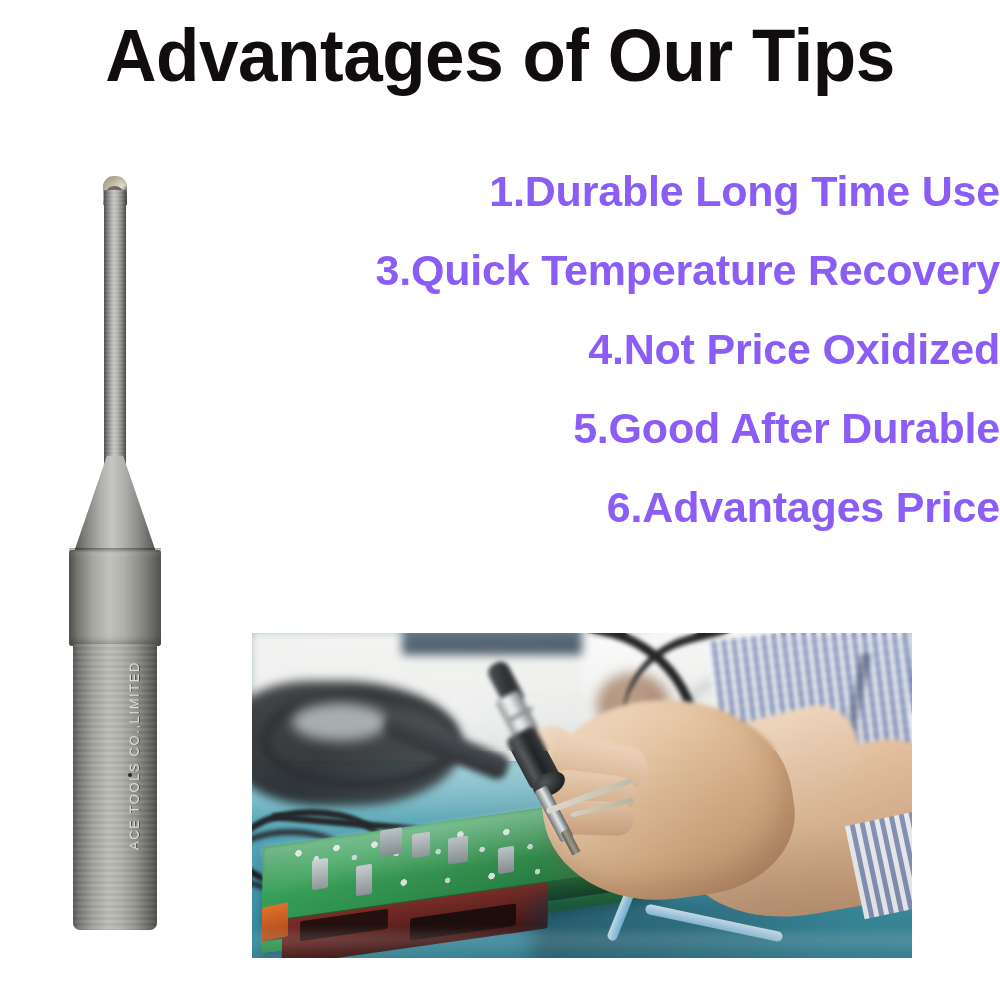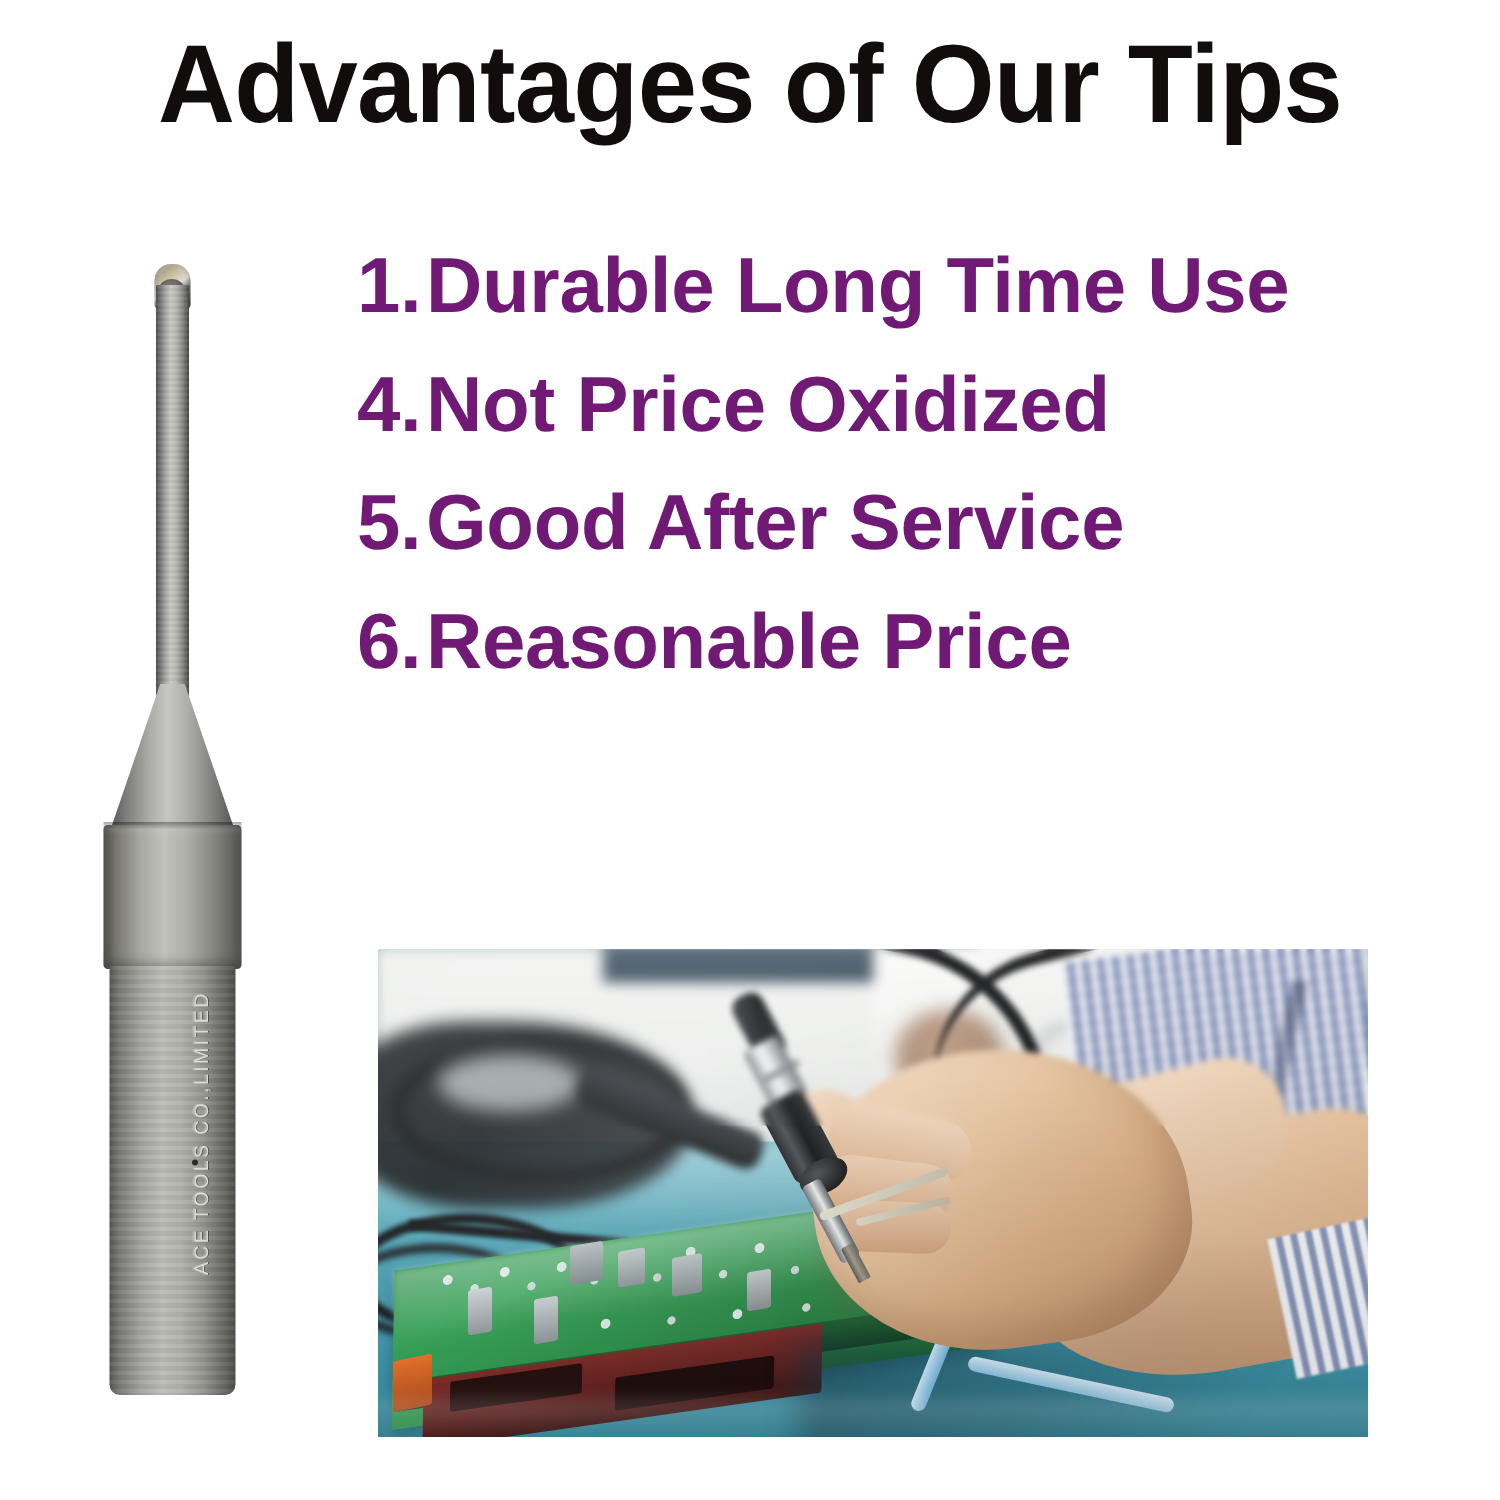--- a/index.html
+++ b/index.html
@@ -29,25 +29,26 @@
 
   
   .adv-list{
     position:absolute;left:238px;top:152px;width:762px;
     margin:0;padding:0;list-style:none;
   }
   .adv-item{
     display:block;
     font-family:"Liberation Sans","DejaVu Sans",sans-serif;
     font-weight:bold;
-    font-size:52px;
+    font-size:43px;
     line-height:79px;
-    color:#701a75;
+    color:#8b5cf6;
     white-space:nowrap;
     letter-spacing:-0.2px;
+    text-align:right;
   }
   .adv-num{display:inline-block;min-width:46px;}
   .adv-text{display:inline;}
 
   
   .tip-fig{position:absolute;left:36px;top:168px;width:160px;height:770px;}
 
   .tip-shaft{
     position:absolute;left:68px;top:22px;width:22px;height:274px;
     background:linear-gradient(to right,
@@ -530,27 +531,30 @@
     <div class="tip-barrel"></div>
     <div class="tip-barrel-speck"></div>
     <div class="tip-engrave">ACE TOOLS CO.,LIMITED</div>
   </div>
 
   <ul class="adv-list">
     <li class="adv-item">
       <span class="adv-num">1.</span><span class="adv-text">Durable Long Time Use</span>
     </li>
     <li class="adv-item">
+      <span class="adv-num">3.</span><span class="adv-text">Quick Temperature Recovery</span>
+    </li>
+    <li class="adv-item">
       <span class="adv-num">4.</span><span class="adv-text">Not Price Oxidized</span>
     </li>
     <li class="adv-item">
-      <span class="adv-num">5.</span><span class="adv-text">Good After Service</span>
+      <span class="adv-num">5.</span><span class="adv-text">Good After Durable</span>
     </li>
     <li class="adv-item">
-      <span class="adv-num">6.</span><span class="adv-text">Reasonable Price</span>
+      <span class="adv-num">6.</span><span class="adv-text">Advantages Price</span>
     </li>
   </ul>
 
   <div class="photo">
     <div class="ph bg-wall"></div>
     <div class="ph bg-monitor"></div>
     <div class="ph bg-sleeve"></div>
     <div class="ph bg-person"></div>
     <div class="ph bg-head"></div>
     <div class="ph bg-ring"></div>

